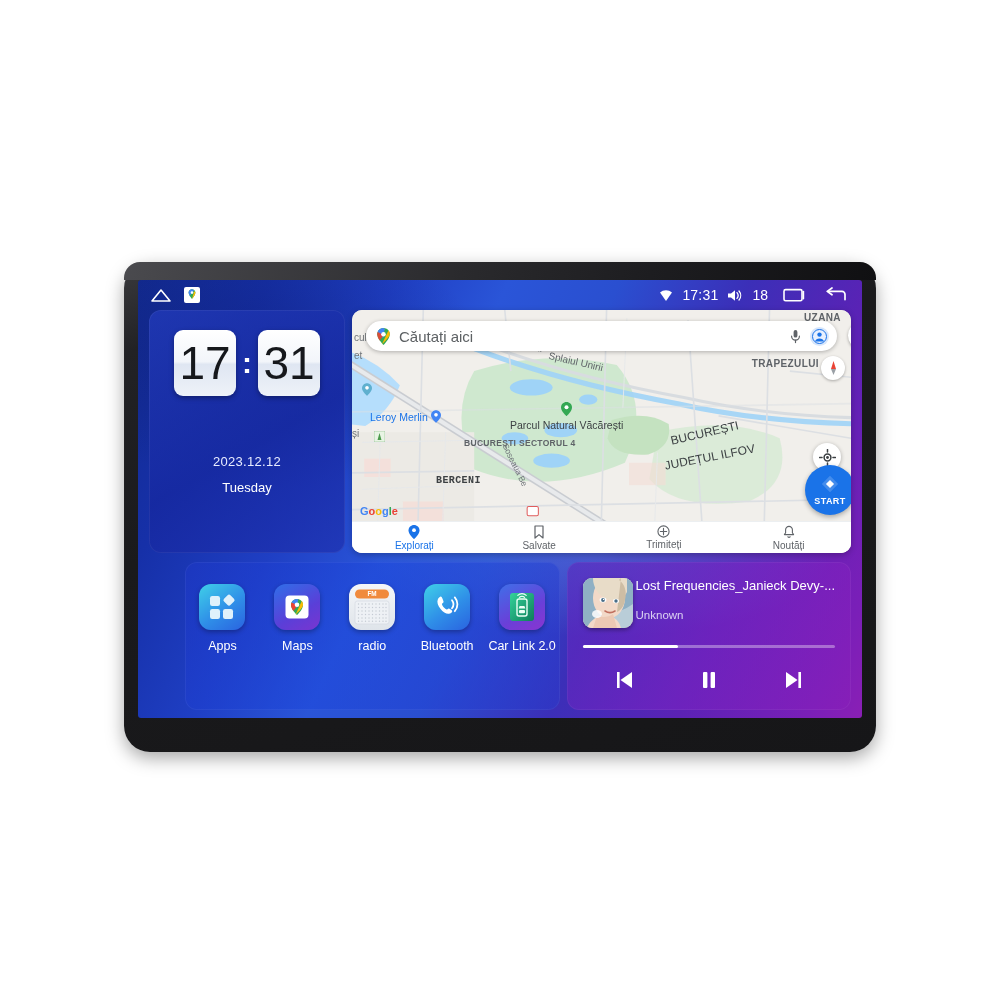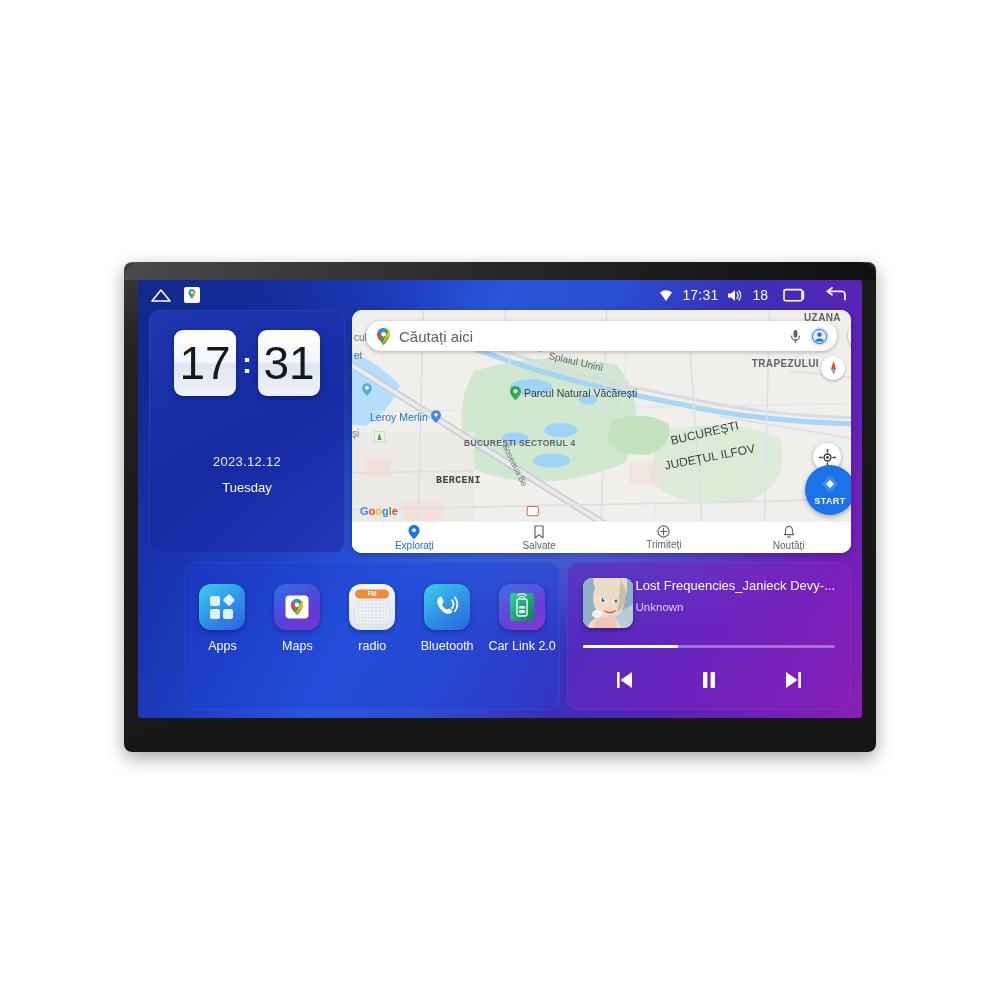--- a/index.html
+++ b/index.html
@@ -8,21 +8,21 @@
     background: #ffffff;
     font-family: "Liberation Sans", sans-serif;
     overflow: hidden;
   }
 
   
   #device {
     position: absolute;
     left: 124px; top: 262px;
     width: 752px; height: 490px;
-    border-radius: 8px;
+    border-radius: 26px;
     background: linear-gradient(160deg,#3a3a3d 0%,#222225 12%,#1a1a1c 40%,#161618 100%);
     box-shadow: 0 6px 18px rgba(0,0,0,.35), inset 0 1px 1px rgba(255,255,255,.18);
     padding: 18px 14px 34px 14px;
   }
   #device::before{
     content:""; position:absolute; left:0; top:0; right:0; height:18px;
     border-radius:16px 16px 0 0;
     background:linear-gradient(100deg,#4a4a4e 0%,#2a2a2d 45%,#1d1d20 70%,#101012 100%);
   }
   #screen {
@@ -168,21 +168,21 @@
   #musiccard{
     flex:1; height:148px; border-radius:12px;
     background: linear-gradient(120deg, rgba(90,40,190,.62) 0%, rgba(120,35,195,.6) 50%, rgba(135,30,185,.58) 100%);
     box-shadow: inset 0 0 0 1px rgba(255,255,255,.05);
     padding:16px 16px 0 16px;
   }
   .mtop{ display:flex; gap:3px; align-items:flex-start;}
   .albumart{ width:50px;height:50px;border-radius:9px; overflow:hidden; flex:none;
              box-shadow:0 2px 4px rgba(0,0,0,.35); position:relative; background:#cbb8ad;}
   .mtitle{ color:#ffffff; font-size:13px; line-height:1.2; white-space:nowrap; overflow:hidden;}
-  .martist{ color:#dcd2f2; font-size:11.5px; margin-top:7px;}
+  .martist{ color:#dcd2f2; font-size:11.5px; margin-top:15px;}
   .progress{ margin-top:17px; height:3px; border-radius:2px; background:rgba(255,255,255,.35); position:relative;}
   .progress .fill{ position:absolute; left:0; top:0; bottom:0; border-radius:2px; background:#ffffff;}
   .mctrls{ margin-top:17px; display:flex; align-items:center; justify-content:space-around;}
   .mbtn{ width:34px;height:30px; display:flex;align-items:center;justify-content:center;}
 </style>
 </head>
 <body>
 
 <div id="device">
   <div id="screen">
@@ -303,21 +303,21 @@
         <div class="plabel" style="right:10px; top:2px; font-size:10px; font-weight:600; letter-spacing:.4px;">UZANA</div>
         <div class="plabel" style="right:32px; top:48px; font-size:10px; font-weight:600; letter-spacing:.4px;">TRAPEZULUI</div>
         <div class="plabel" style="left:170px; top:32px; font-size:9px; transform:rotate(12deg); color:#70757a;">Unirii</div>
         <div class="plabel" style="left:196px; top:46px; font-size:10px; transform:rotate(13deg); color:#5f6368;">Splaiul Unirii</div>
         <div class="plabel" style="left:318px; top:116px; font-size:12px; font-weight:500; transform:rotate(-13deg); color:#3c4043;">BUCUREȘTI</div>
         <div class="plabel" style="left:312px; top:140px; font-size:12px; font-weight:500; transform:rotate(-11deg); color:#3c4043;">JUDEȚUL ILFOV</div>
         <div class="plabel" style="left:112px; top:128px; font-size:8.5px; font-weight:600; letter-spacing:.3px; text-align:center; line-height:1.25;">BUCUREȘTI SECTORUL 4</div>
         <div class="plabel" style="left:84px; top:165px; font-size:10px; font-weight:600; letter-spacing:.4px; color:#3c4043;font-family:Liberation Mono, monospace;">BERCENI</div>
         <div class="plabel" style="left:140px; top:150px; font-size:8.5px; transform:rotate(64deg); color:#70757a;">Soseaua Be</div>
 
-        <div class="poi" style="left:158px; top:76px;">
+        <div class="poi" style="left:158px; top:92px;flex-direction:column;">
           <svg width="11" height="14" viewBox="0 0 11 14">
               <path d="M5.5 0C2.5 0 0 2.4 0 5.4 0 9.4 5.5 14 5.5 14S11 9.4 11 5.4C11 2.4 8.5 0 5.5 0z" fill="#34a853"></path>
               <circle cx="5.5" cy="5.2" r="2" fill="#fff"></circle>
             </svg>
           <span class="ptxt" style="font-size:10.5px">Parcul Natural Văcărești</span>
         </div>
         <div class="poi" style="left:18px; top:100px;">
           <span class="ptxt" style="color:#1a73e8; font-size:10.5px">Leroy Merlin</span>
           <svg width="10" height="13" viewBox="0 0 11 14">
               <path d="M5.5 0C2.5 0 0 2.4 0 5.4 0 9.4 5.5 14 5.5 14S11 9.4 11 5.4C11 2.4 8.5 0 5.5 0z" fill="#4285f4"></path>

